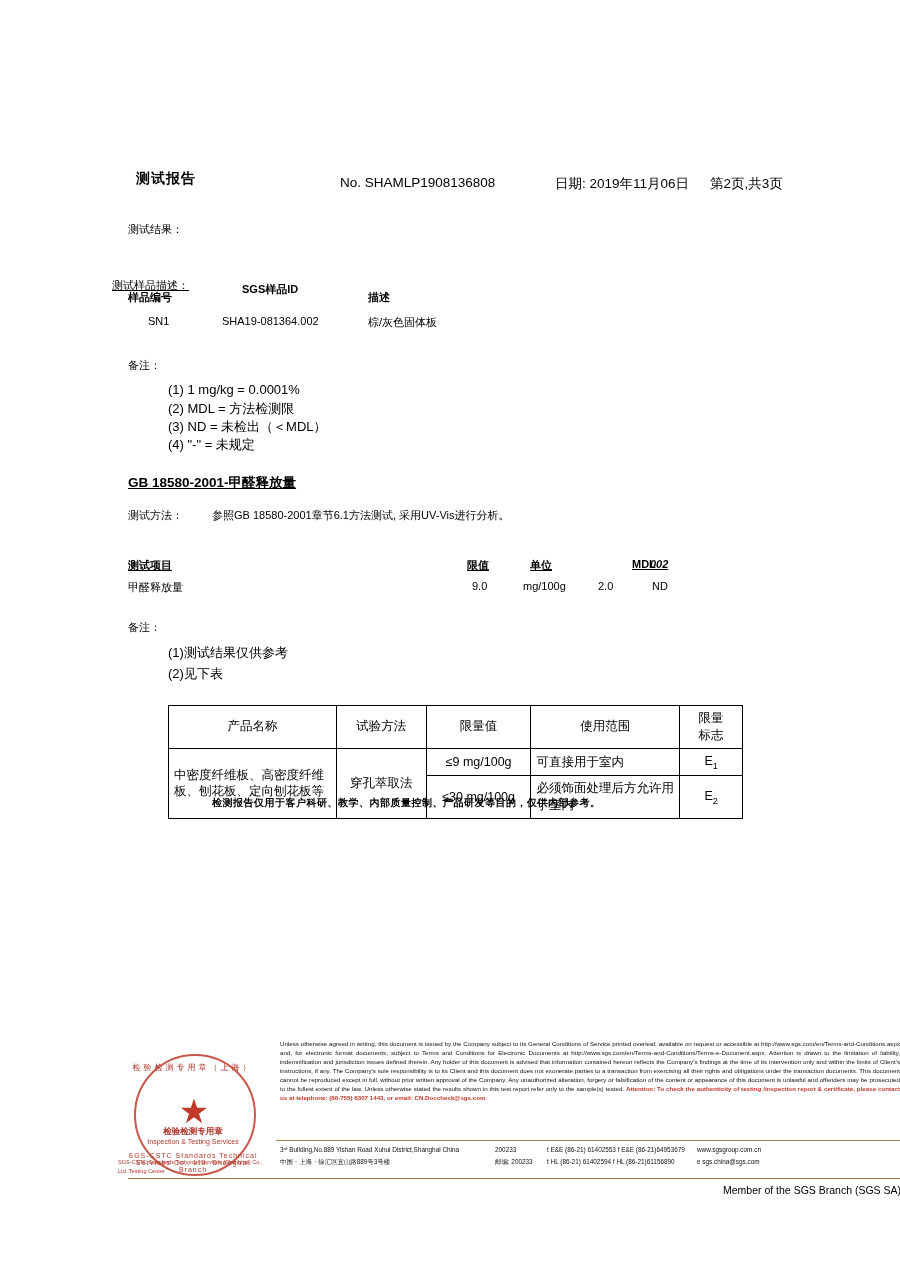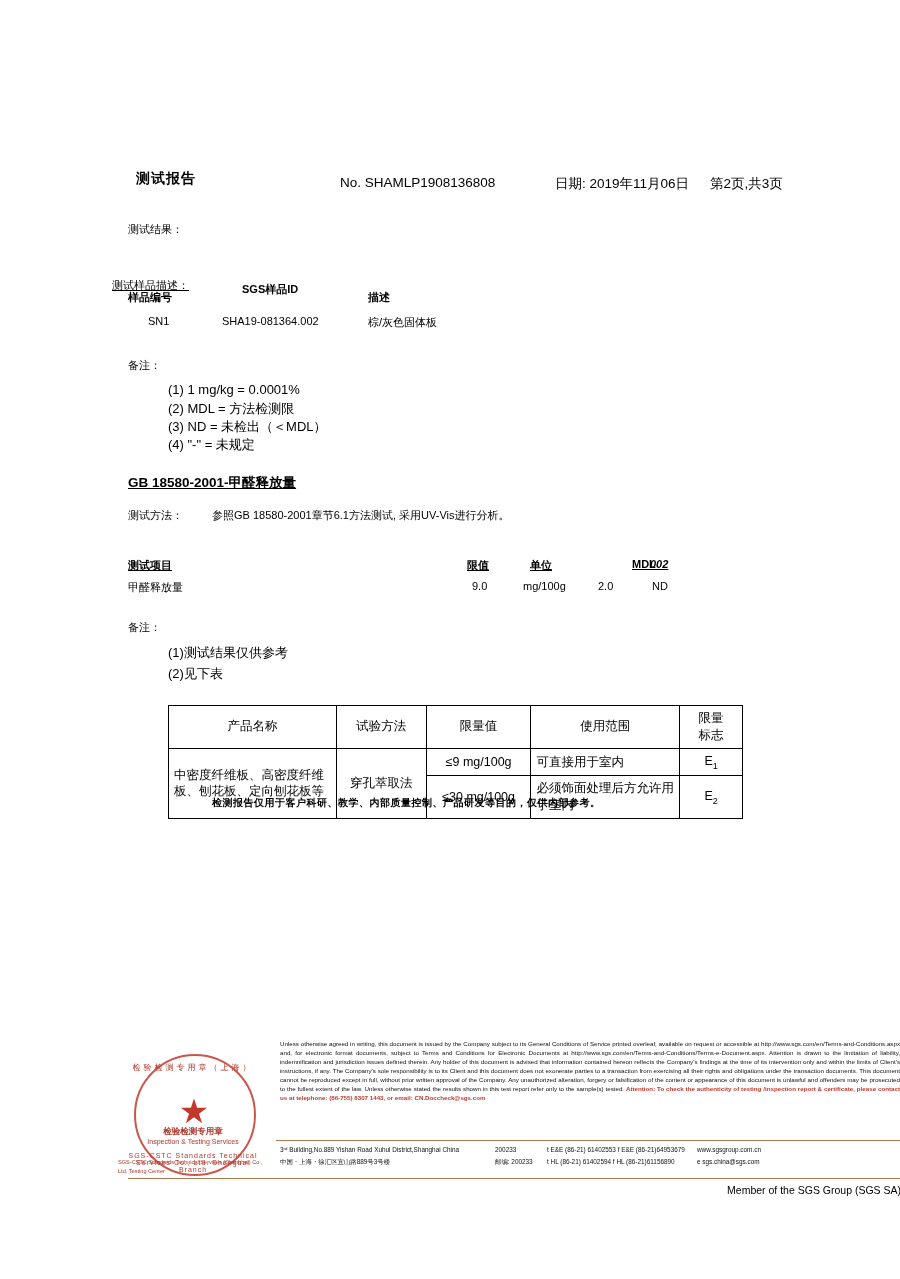--- a/index.html
+++ b/index.html
@@ -368,16 +368,16 @@
       </div>
       <div class="addr-row">
         <div class="addr-c1">中国・上海・徐汇区宜山路889号3号楼</div>
         <div class="addr-c2"><span>邮编:</span> <span>200233</span></div>
         <div class="addr-c3">t HL (86-21) 61402594   f HL (86-21)61156890</div>
         <div class="addr-c5">e sgs.china@sgs.com</div>
       </div>
     </div>
 
     <div class="footer-rule2"></div>
-    <div class="member">Member of the SGS Group (SGS SA)</div>
+    <div class="member">Member of the SGS Branch (SGS SA)</div>
   </div>
 
 </div>
 
 </body></html>

